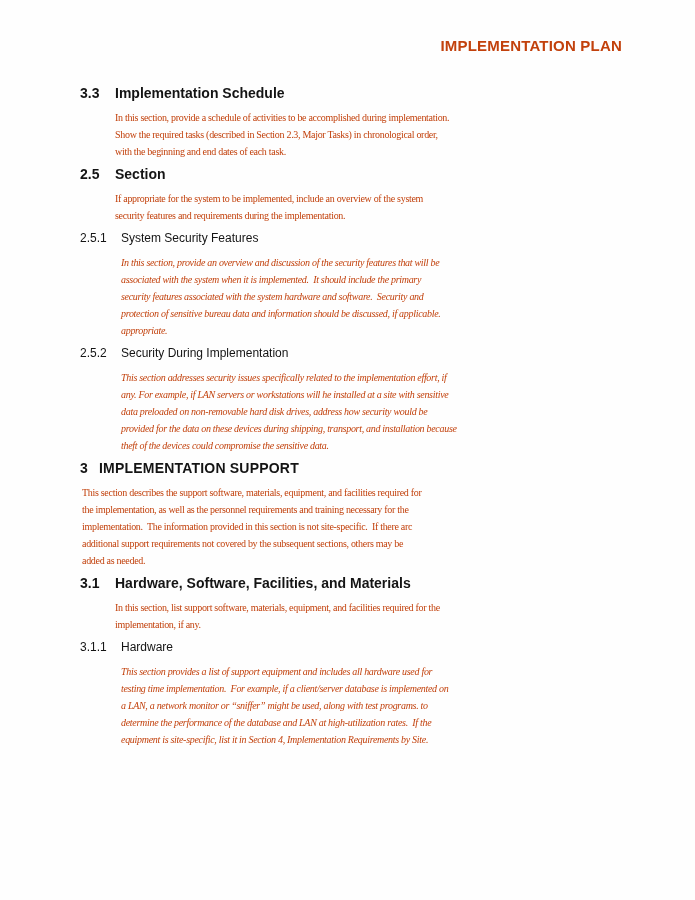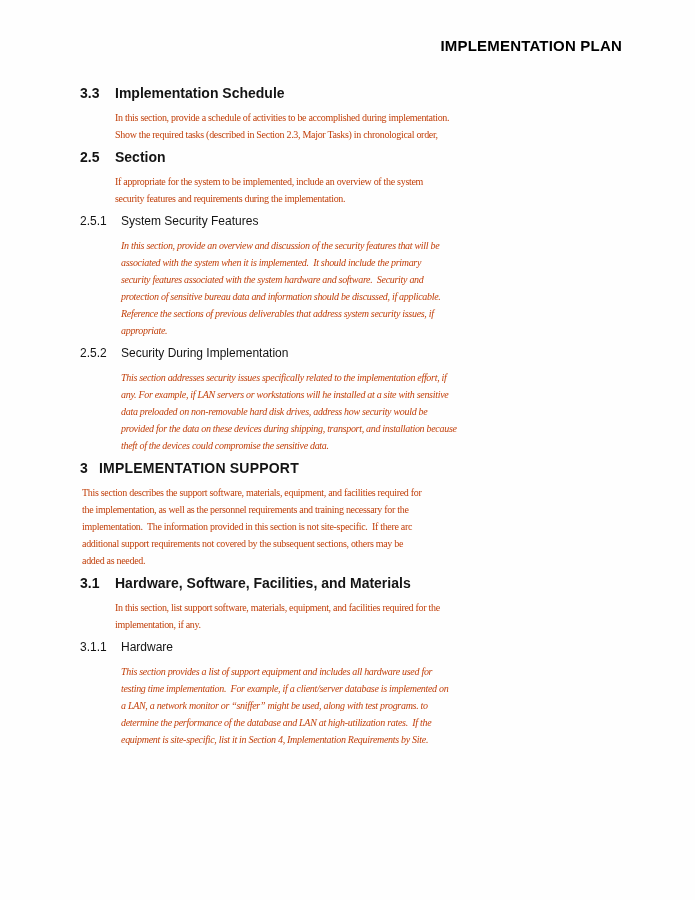--- a/index.html
+++ b/index.html
@@ -18,21 +18,21 @@
     padding: 38px 73px 0 80px;
   }
   .doc-header {
     font-family: "Liberation Sans", sans-serif;
     font-weight: bold;
     font-size: 15px;
     line-height: 16px;
     text-align: right;
     letter-spacing: 0.2px;
     margin-bottom: 31px;
-    color: #000000;
+    color: #c2410c;
   }
   .sec { margin-top: 6px; }
   .sec:first-of-type { margin-top: 0; }
   .sec-heading {
     display: flex;
     font-family: "Liberation Sans", sans-serif;
     line-height: 17px;
     margin-bottom: 7px;
     color: #141414;
   }
@@ -63,20 +63,21 @@
   <div class="doc-header">IMPLEMENTATION PLAN</div>
 
   <section class="sec l2">
     <div class="sec-heading">
       <span class="sec-num">3.3</span>
       <span class="sec-title">Implementation Schedule</span>
     </div>
     <div class="sec-body">
       <div class="line">In this section, provide a schedule of activities to be accomplished during implementation.</div>
       <div class="line">Show the required tasks (described in Section 2.3, Major Tasks) in chronological order,</div>
+      <div class="line">with the beginning and end dates of each task.</div>
     </div>
   </section>
 
   <section class="sec l2">
     <div class="sec-heading">
       <span class="sec-num">2.5</span>
       <span class="sec-title">Section</span>
     </div>
     <div class="sec-body">
       <div class="line">If appropriate for the system to be implemented, include an overview of the system</div>
@@ -87,21 +88,20 @@
   <section class="sec l3">
     <div class="sec-heading">
       <span class="sec-num">2.5.1</span>
       <span class="sec-title">System Security Features</span>
     </div>
     <div class="sec-body">
       <div class="line">In this section, provide an overview and discussion of the security features that will be</div>
       <div class="line">associated with the system when it is implemented.  It should include the primary</div>
       <div class="line">security features associated with the system hardware and software.  Security and</div>
       <div class="line">protection of sensitive bureau data and information should be discussed, if applicable.</div>
-      <div class="line">Reference the sections of previous deliverables that address system security issues, if</div>
       <div class="line">appropriate.</div>
     </div>
   </section>
 
   <section class="sec l3">
     <div class="sec-heading">
       <span class="sec-num">2.5.2</span>
       <span class="sec-title">Security During Implementation</span>
     </div>
     <div class="sec-body">

